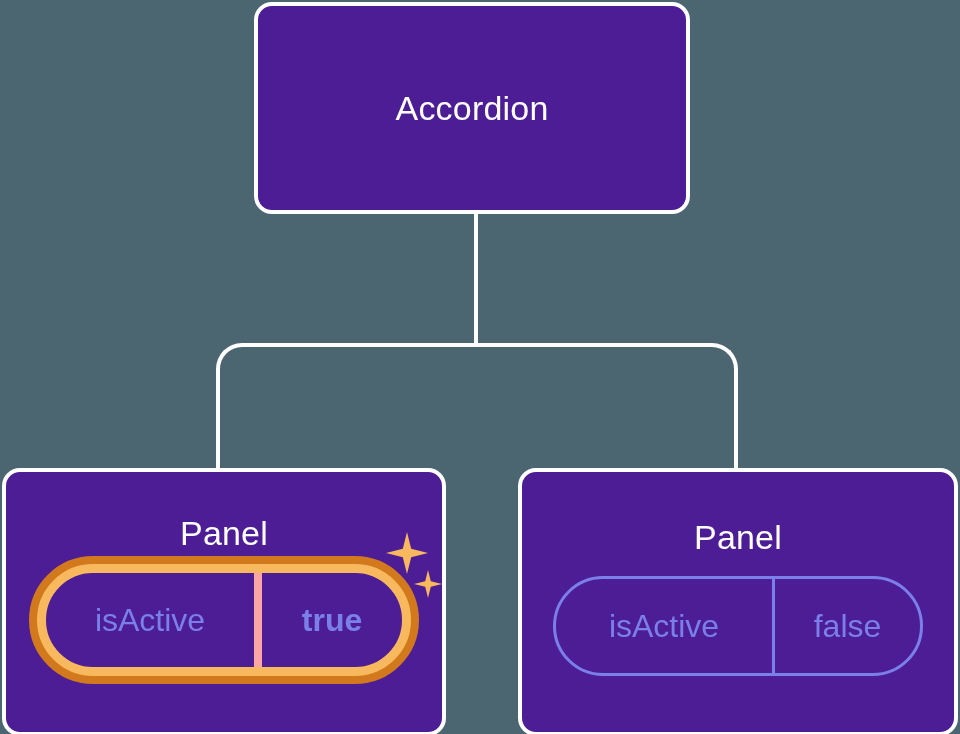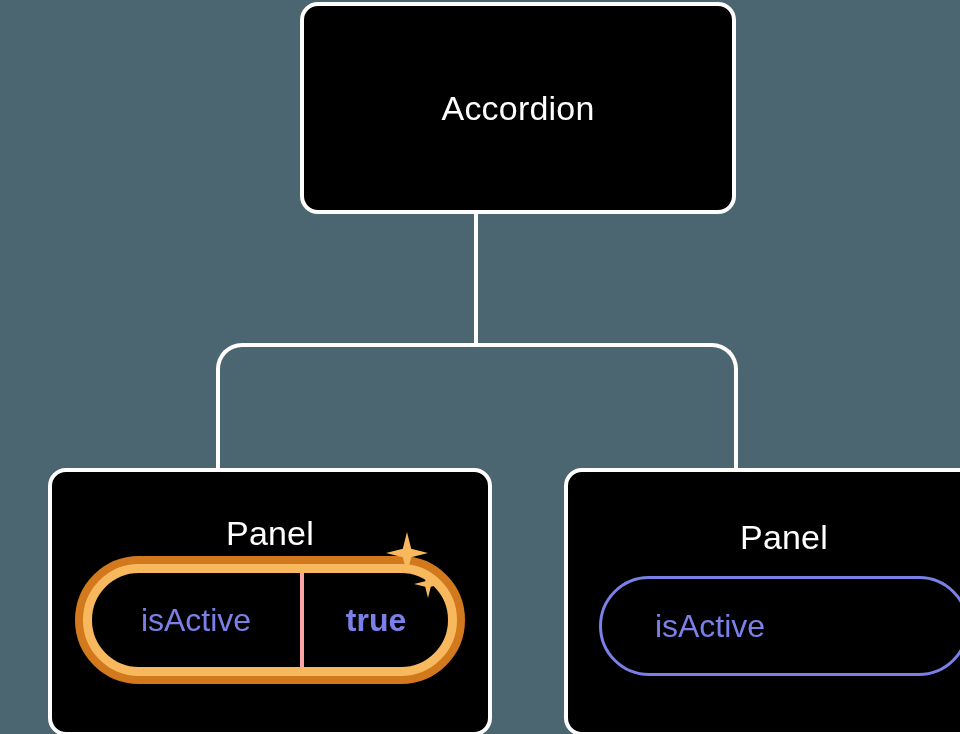--- a/index.html
+++ b/index.html
@@ -15,28 +15,27 @@
   }
   .canvas {
     position: relative;
     width: 960px;
     height: 734px;
   }
 
   
   .node {
     position: absolute;
-    background: #000000;
+    background: #4c1d95;
     border: 4px solid #ffffff;
     border-radius: 18px;
     box-sizing: border-box;
     display: flex;
     flex-direction: column;
     align-items: center;
-    margin-left: 46px;
   }
 
   .node-root {
     left: 254px;
     top: 2px;
     width: 436px;
     height: 212px;
     justify-content: center;
   }
 
@@ -157,21 +156,21 @@
     box-sizing: border-box;
   }
   .pill-highlight {
     position: absolute;
     inset: 17px;
     display: flex;
     align-items: stretch;
     box-sizing: border-box;
   }
   .pill-highlight .pill-key { width: 208px; }
-  .pill-highlight .pill-val { width: 148px; border-left: 4px solid #fca5a5; }
+  .pill-highlight .pill-val { width: 148px; border-left: 8px solid #fca5a5; }
 
   
   .sparkles {
     position: absolute;
     left: 386px;
     top: 532px;
     width: 56px;
     height: 80px;
     pointer-events: none;
   }
@@ -228,16 +227,19 @@
     <div class="sparkle sparkle-small"></div>
   </div>
 
   <div class="node node-panel-right">
     <span class="node-title">Panel</span>
 
     <div class="pill pill-plain" style="margin-top:22px;">
       <div class="pill-cell pill-key">
         <span class="pill-text">isActive</span>
       </div>
+      <div class="pill-cell pill-val">
+        <span class="pill-text">false</span>
+      </div>
     </div>
   </div>
 
 </div>
 
 </body></html>

